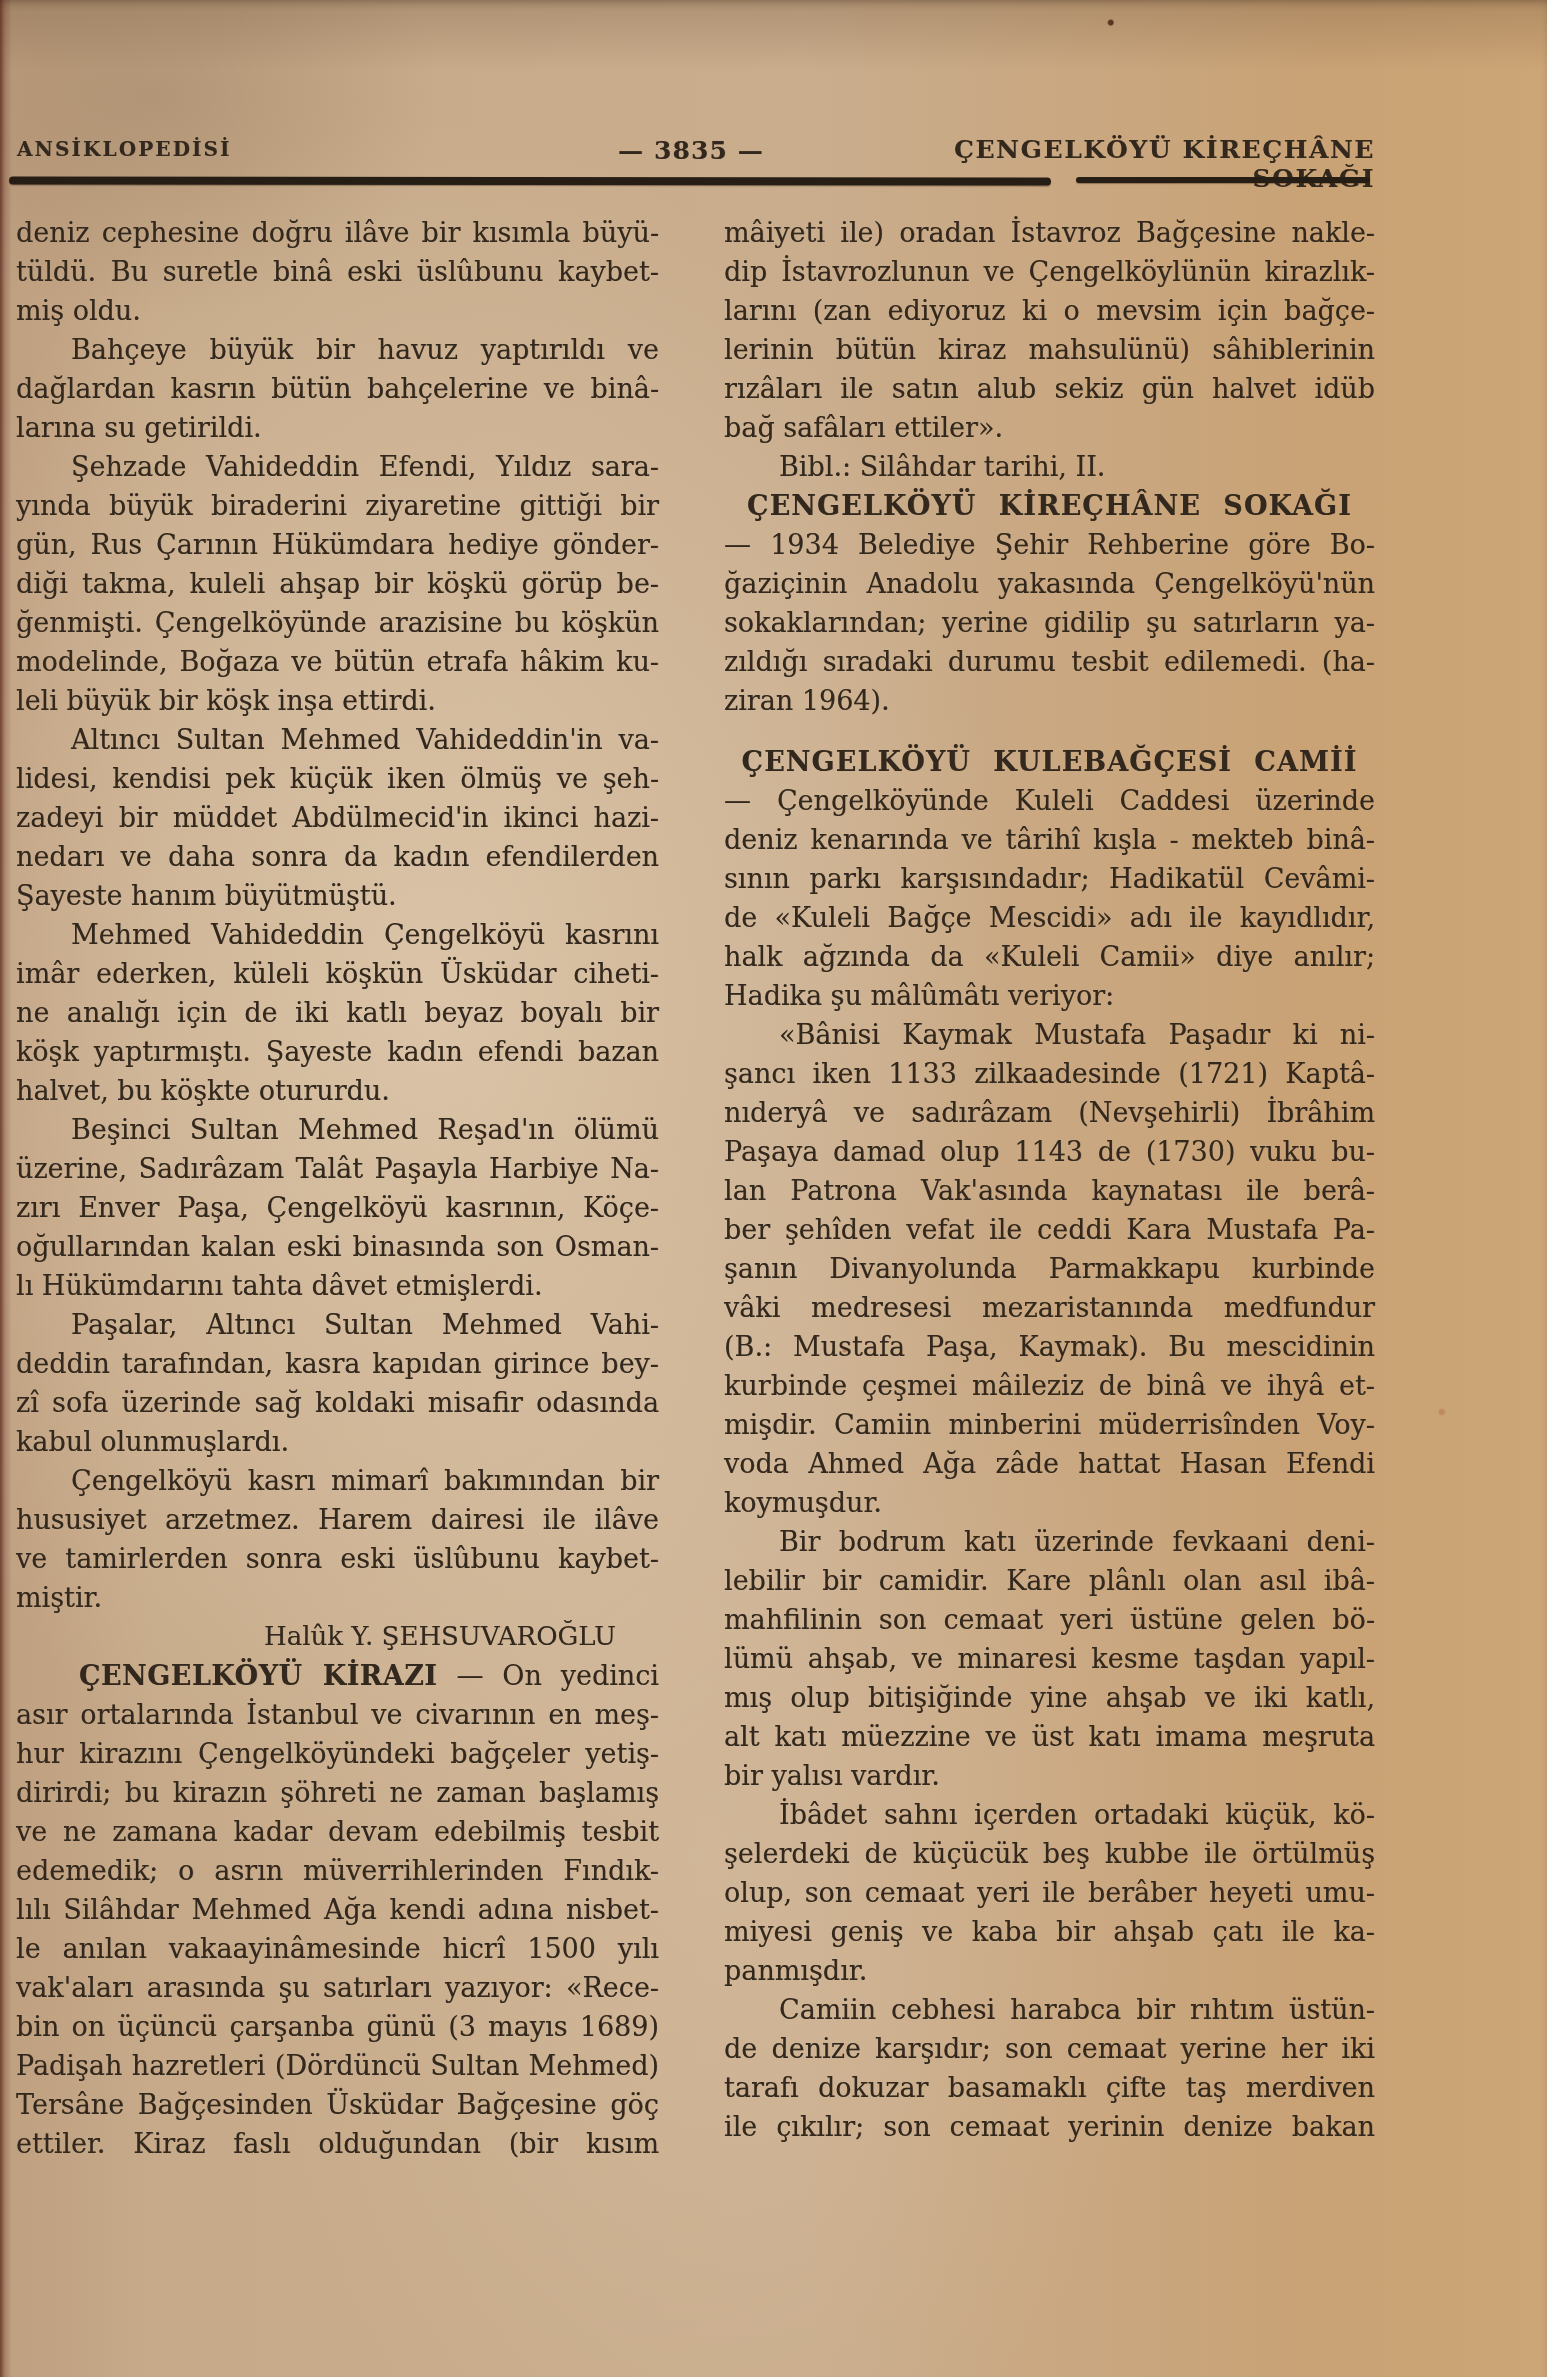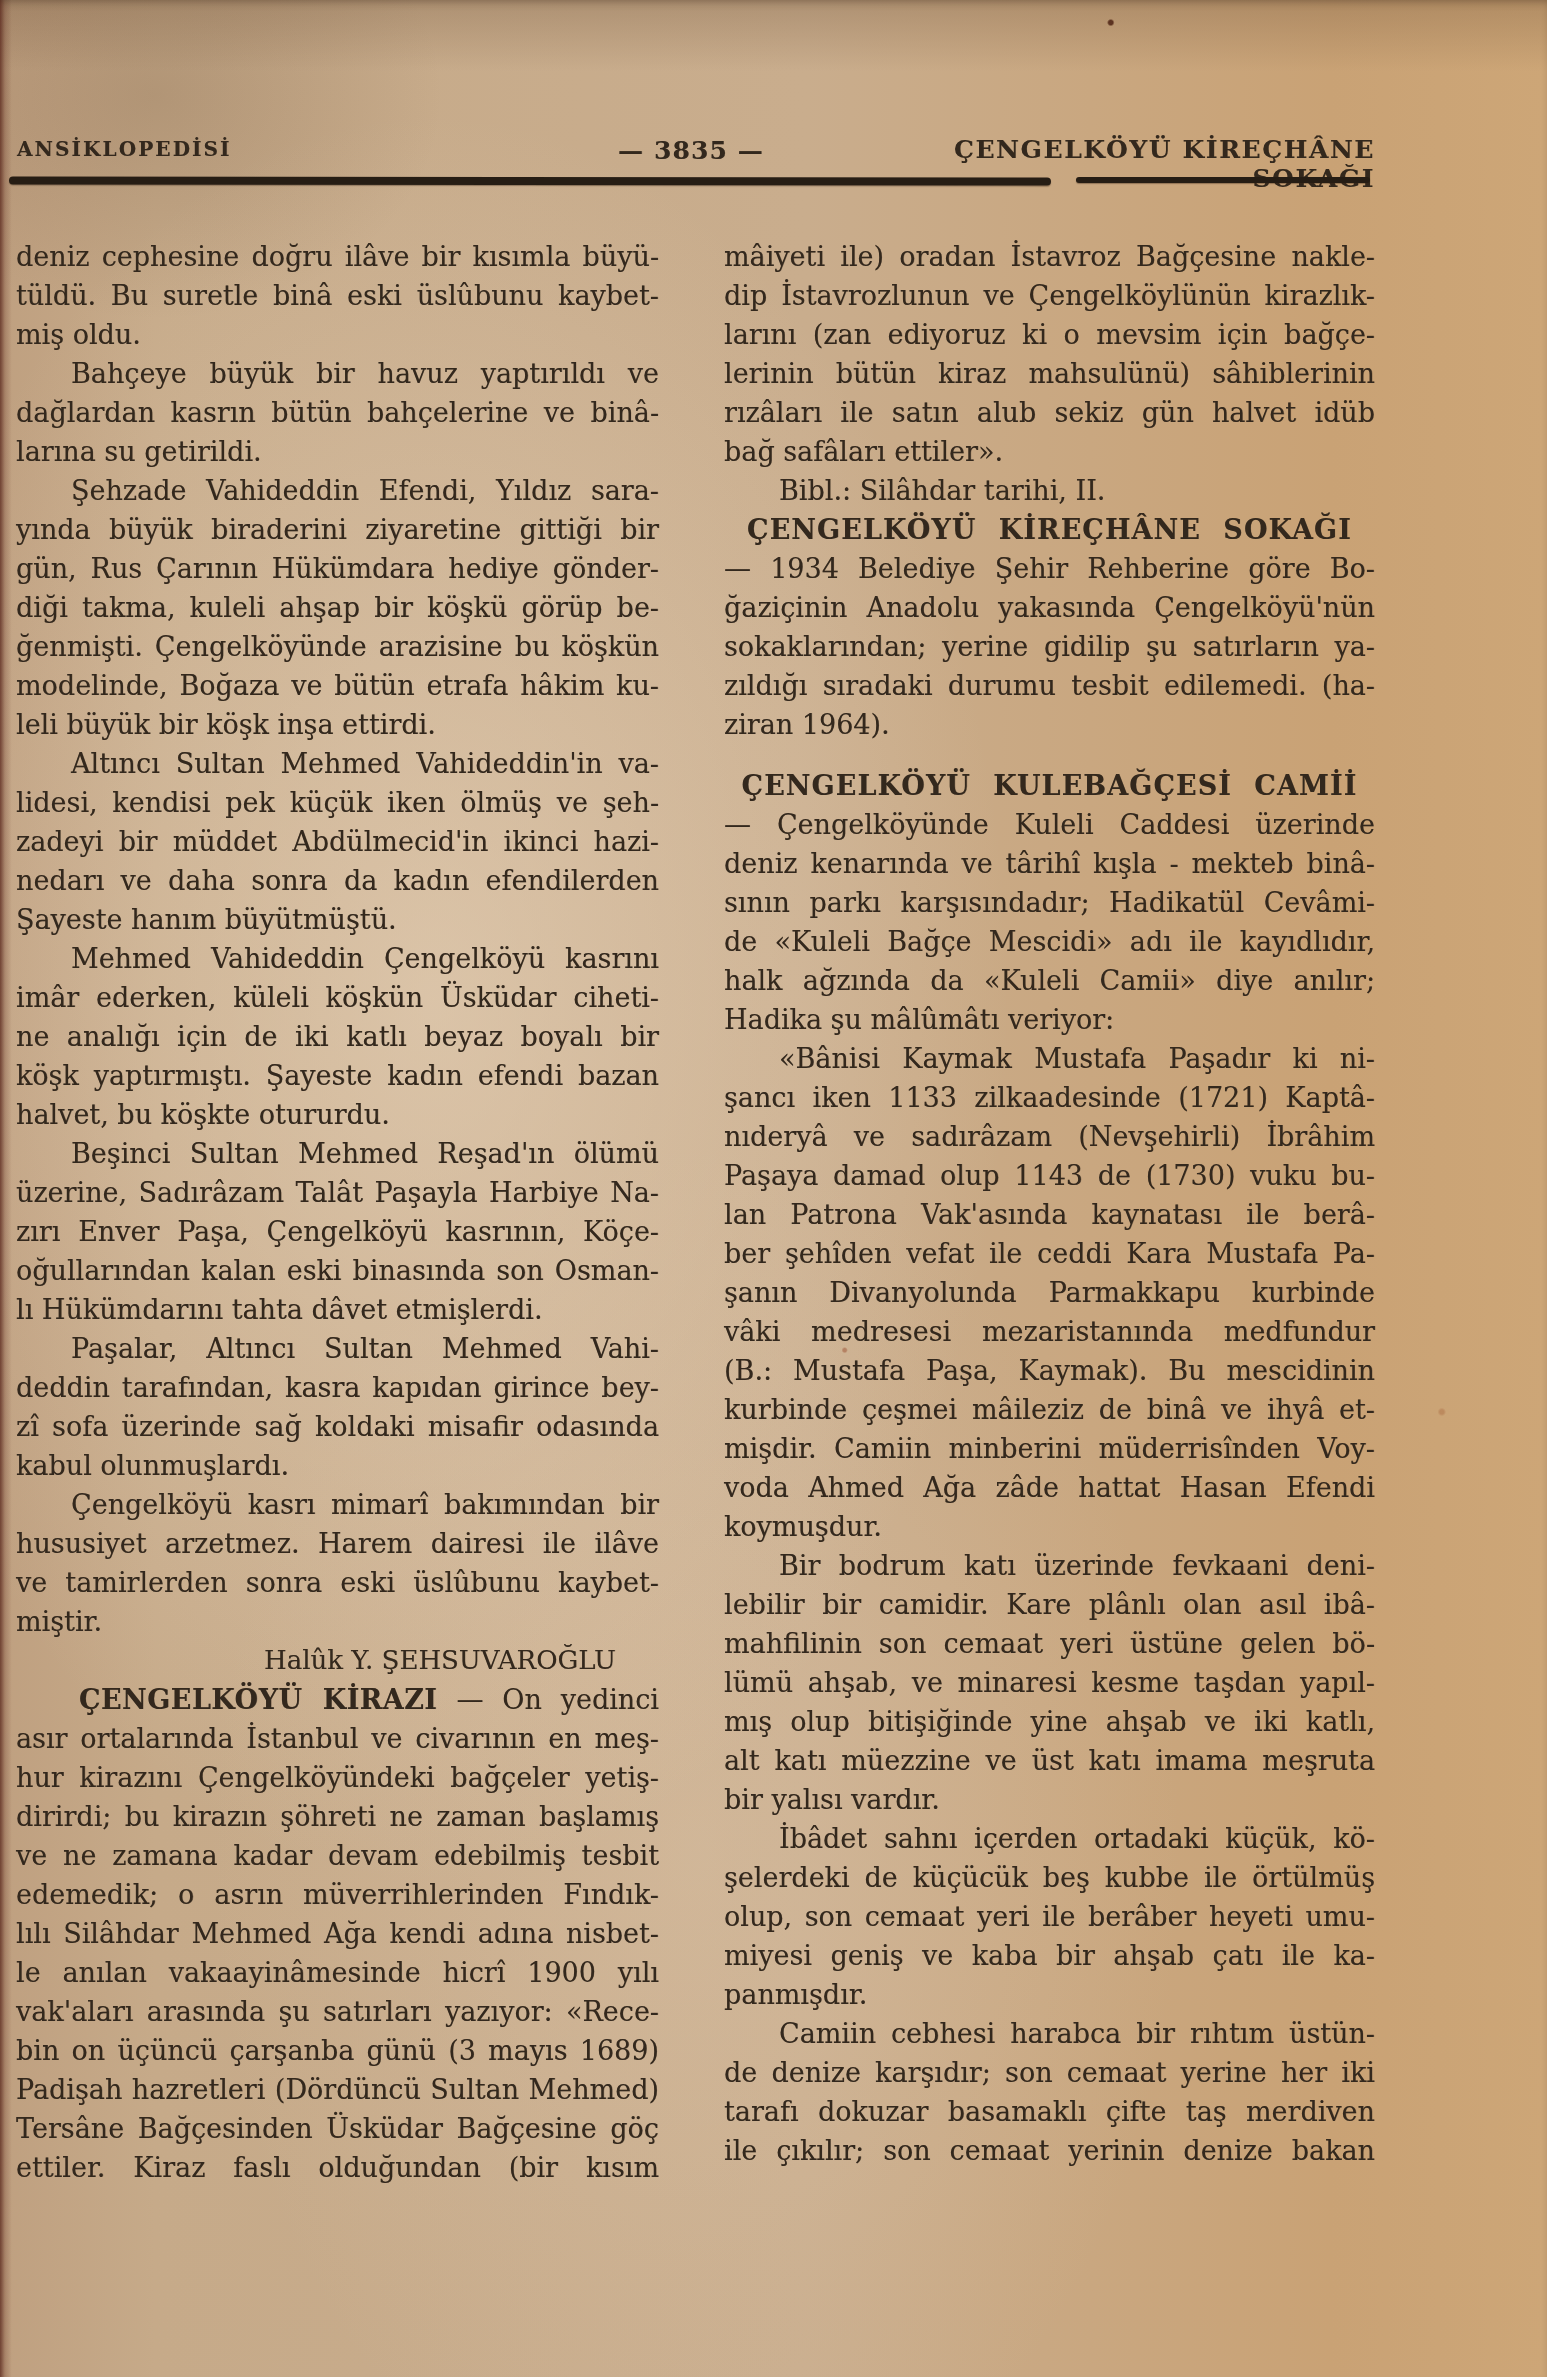--- a/index.html
+++ b/index.html
@@ -36,21 +36,21 @@
   .hdr-right {
     position: absolute; left: 906px; top: 135px; width: 469px;
     text-align: right; font-size: 25px; font-weight: bold; letter-spacing: 1.6px;
   }
   .rule { position: absolute; background: #261d14; border-radius: 4.3px; }
   .rule-a { left: 8.6px;  top: 177px; width: 1042px; height: 7.5px;
             box-shadow: 0 1.1px 1.1px rgba(60,40,25,0.4); transform: rotate(0.06deg); }
   .rule-b { left: 1076px; top: 177px; width: 294px; height: 6.4px;
             box-shadow: 0 1.1px 1.1px rgba(60,40,25,0.4); }
 
-  .col { position: absolute; top: 237px; font-size: 27px; line-height: 39px; }
+  .col { position: absolute; top: 213px; font-size: 27px; line-height: 39px; }
   .col-left  { left: 16px;   width: 643px; }
   .col-right { left: 724px; width: 651px; }
 
   .line { text-align: justify; text-align-last: justify; }
   .line.end { text-align-last: left; }
   .line.ind { text-indent: 55px; }
   .line.heading {
     font-weight: bold; text-align: center; text-align-last: center;
     letter-spacing: 1.1px; word-spacing: 11.8px; font-size: 27px;
   }
@@ -108,21 +108,21 @@
       <div class="line">ve tamirlerden sonra eski üslûbunu kaybet-</div>
       <div class="line end">miştir.</div>
       <div class="line signature">Halûk Y. ŞEHSUVAROĞLU</div>
       <div class="line ind"><b class="entry-title">ÇENGELKÖYÜ KİRAZI</b> — On yedinci</div>
       <div class="line">asır ortalarında İstanbul ve civarının en meş-</div>
       <div class="line">hur kirazını Çengelköyündeki bağçeler yetiş-</div>
       <div class="line">dirirdi; bu kirazın şöhreti ne zaman başlamış</div>
       <div class="line">ve ne zamana kadar devam edebilmiş tesbit</div>
       <div class="line">edemedik; o asrın müverrihlerinden Fındık-</div>
       <div class="line">lılı Silâhdar Mehmed Ağa kendi adına nisbet-</div>
-      <div class="line">le anılan vakaayinâmesinde hicrî 1900 yılı</div>
+      <div class="line">le anılan vakaayinâmesinde hicrî 1500 yılı</div>
       <div class="line">vak'aları arasında şu satırları yazıyor: «Rece-</div>
       <div class="line">bin on üçüncü çarşanba günü (3 mayıs 1689)</div>
       <div class="line">Padişah hazretleri (Dördüncü Sultan Mehmed)</div>
       <div class="line">Tersâne Bağçesinden Üsküdar Bağçesine göç</div>
       <div class="line">ettiler. Kiraz faslı olduğundan (bir kısım</div>
     </div>
   <div class="col col-right ink">
       <div class="line">mâiyeti ile) oradan İstavroz Bağçesine nakle-</div>
       <div class="line">dip İstavrozlunun ve Çengelköylünün kirazlık-</div>
       <div class="line">larını (zan ediyoruz ki o mevsim için bağçe-</div>

